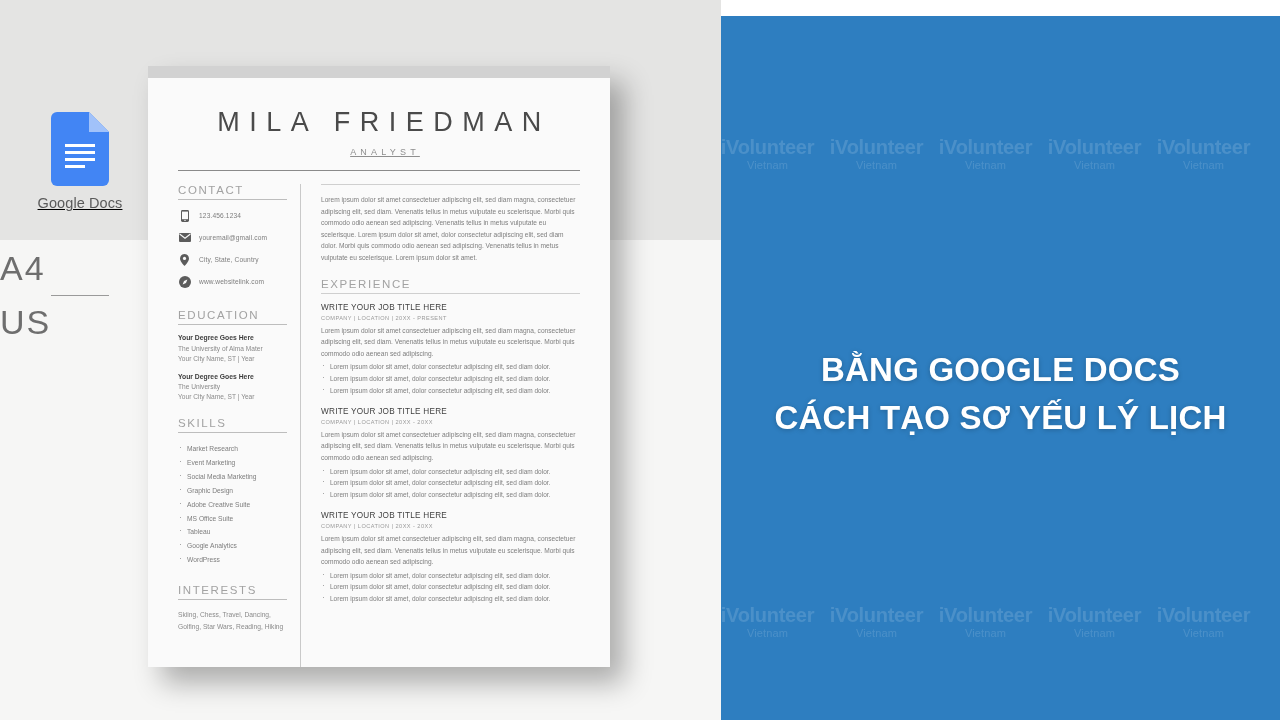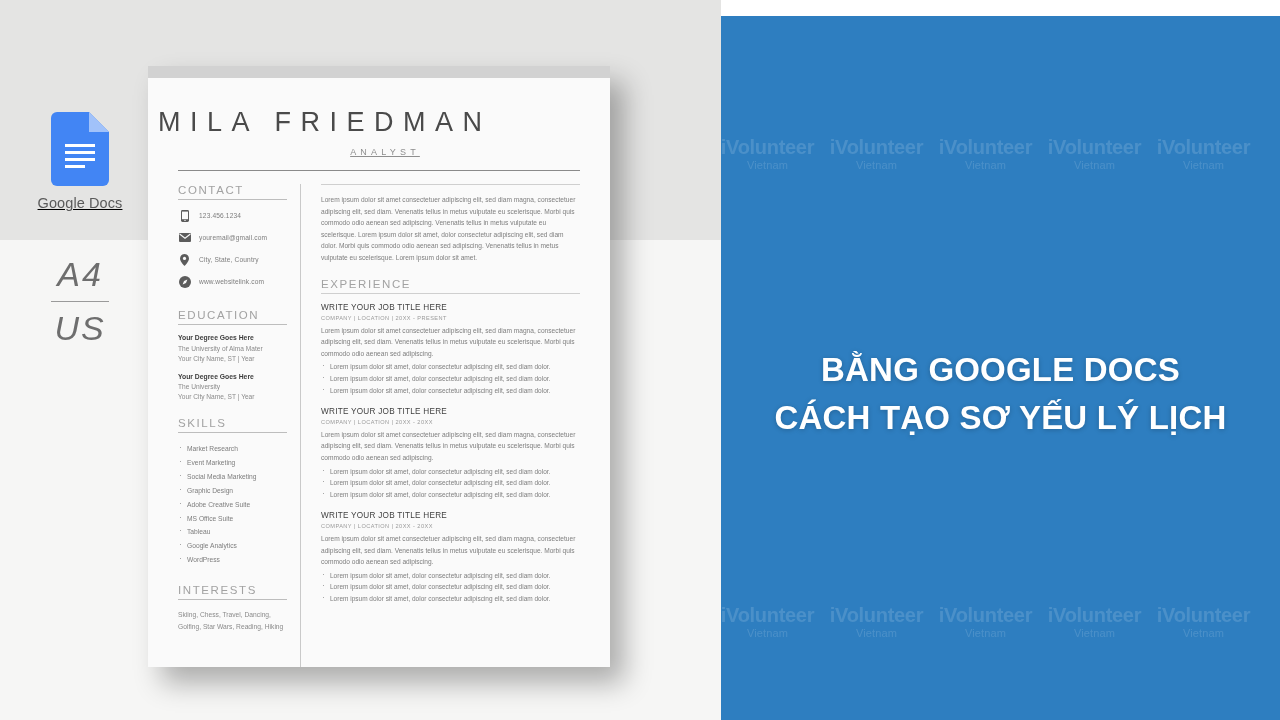--- a/index.html
+++ b/index.html
@@ -36,24 +36,23 @@
   .gdocs-icon { width: 58px; height: 74px; margin: 0 auto; display: block; }
   .gdocs-label {
     margin-top: 9px;
     font-size: 14.5px;
     color: #5a5a5a;
     letter-spacing: .1px;
   }
 
   
   .paper-size {
-    position: absolute; left: 0px; top: 254px;
-    width: 160px; text-align: center;
+    position: absolute; left: 0px; top: 248px;
+    width: 160px; 
     color: #6e6e6e;
-    font-style: italic;
   }
   .ps-a4 { font-size: 34px; letter-spacing: 2px; line-height: 40px; font-weight: 300; }
   .ps-rule {
     width: 58px; height: 1px; background: #9a9a9a;
     margin: 7px auto 6px auto;
   }
   .ps-us { font-size: 34px; letter-spacing: 2px; line-height: 40px; font-weight: 300; }
 
   
   .page-shadow {
@@ -67,21 +66,21 @@
     background: #d2d2d2;
   }
   .page {
     position: absolute; left: 148px; top: 78px;
     width: 462px; height: 589px;
     background: #fafafa;
     overflow: hidden;
   }
 
   .name {
-    text-align: left;
+    text-align: center;
     font-size: 27px;
     font-weight: 300;
     letter-spacing: 9.5px;
     color: #4a4a4a;
     margin-top: 29px;
     padding-left: 10px;
     white-space: nowrap;
   }
   .role {
     text-align: center;

